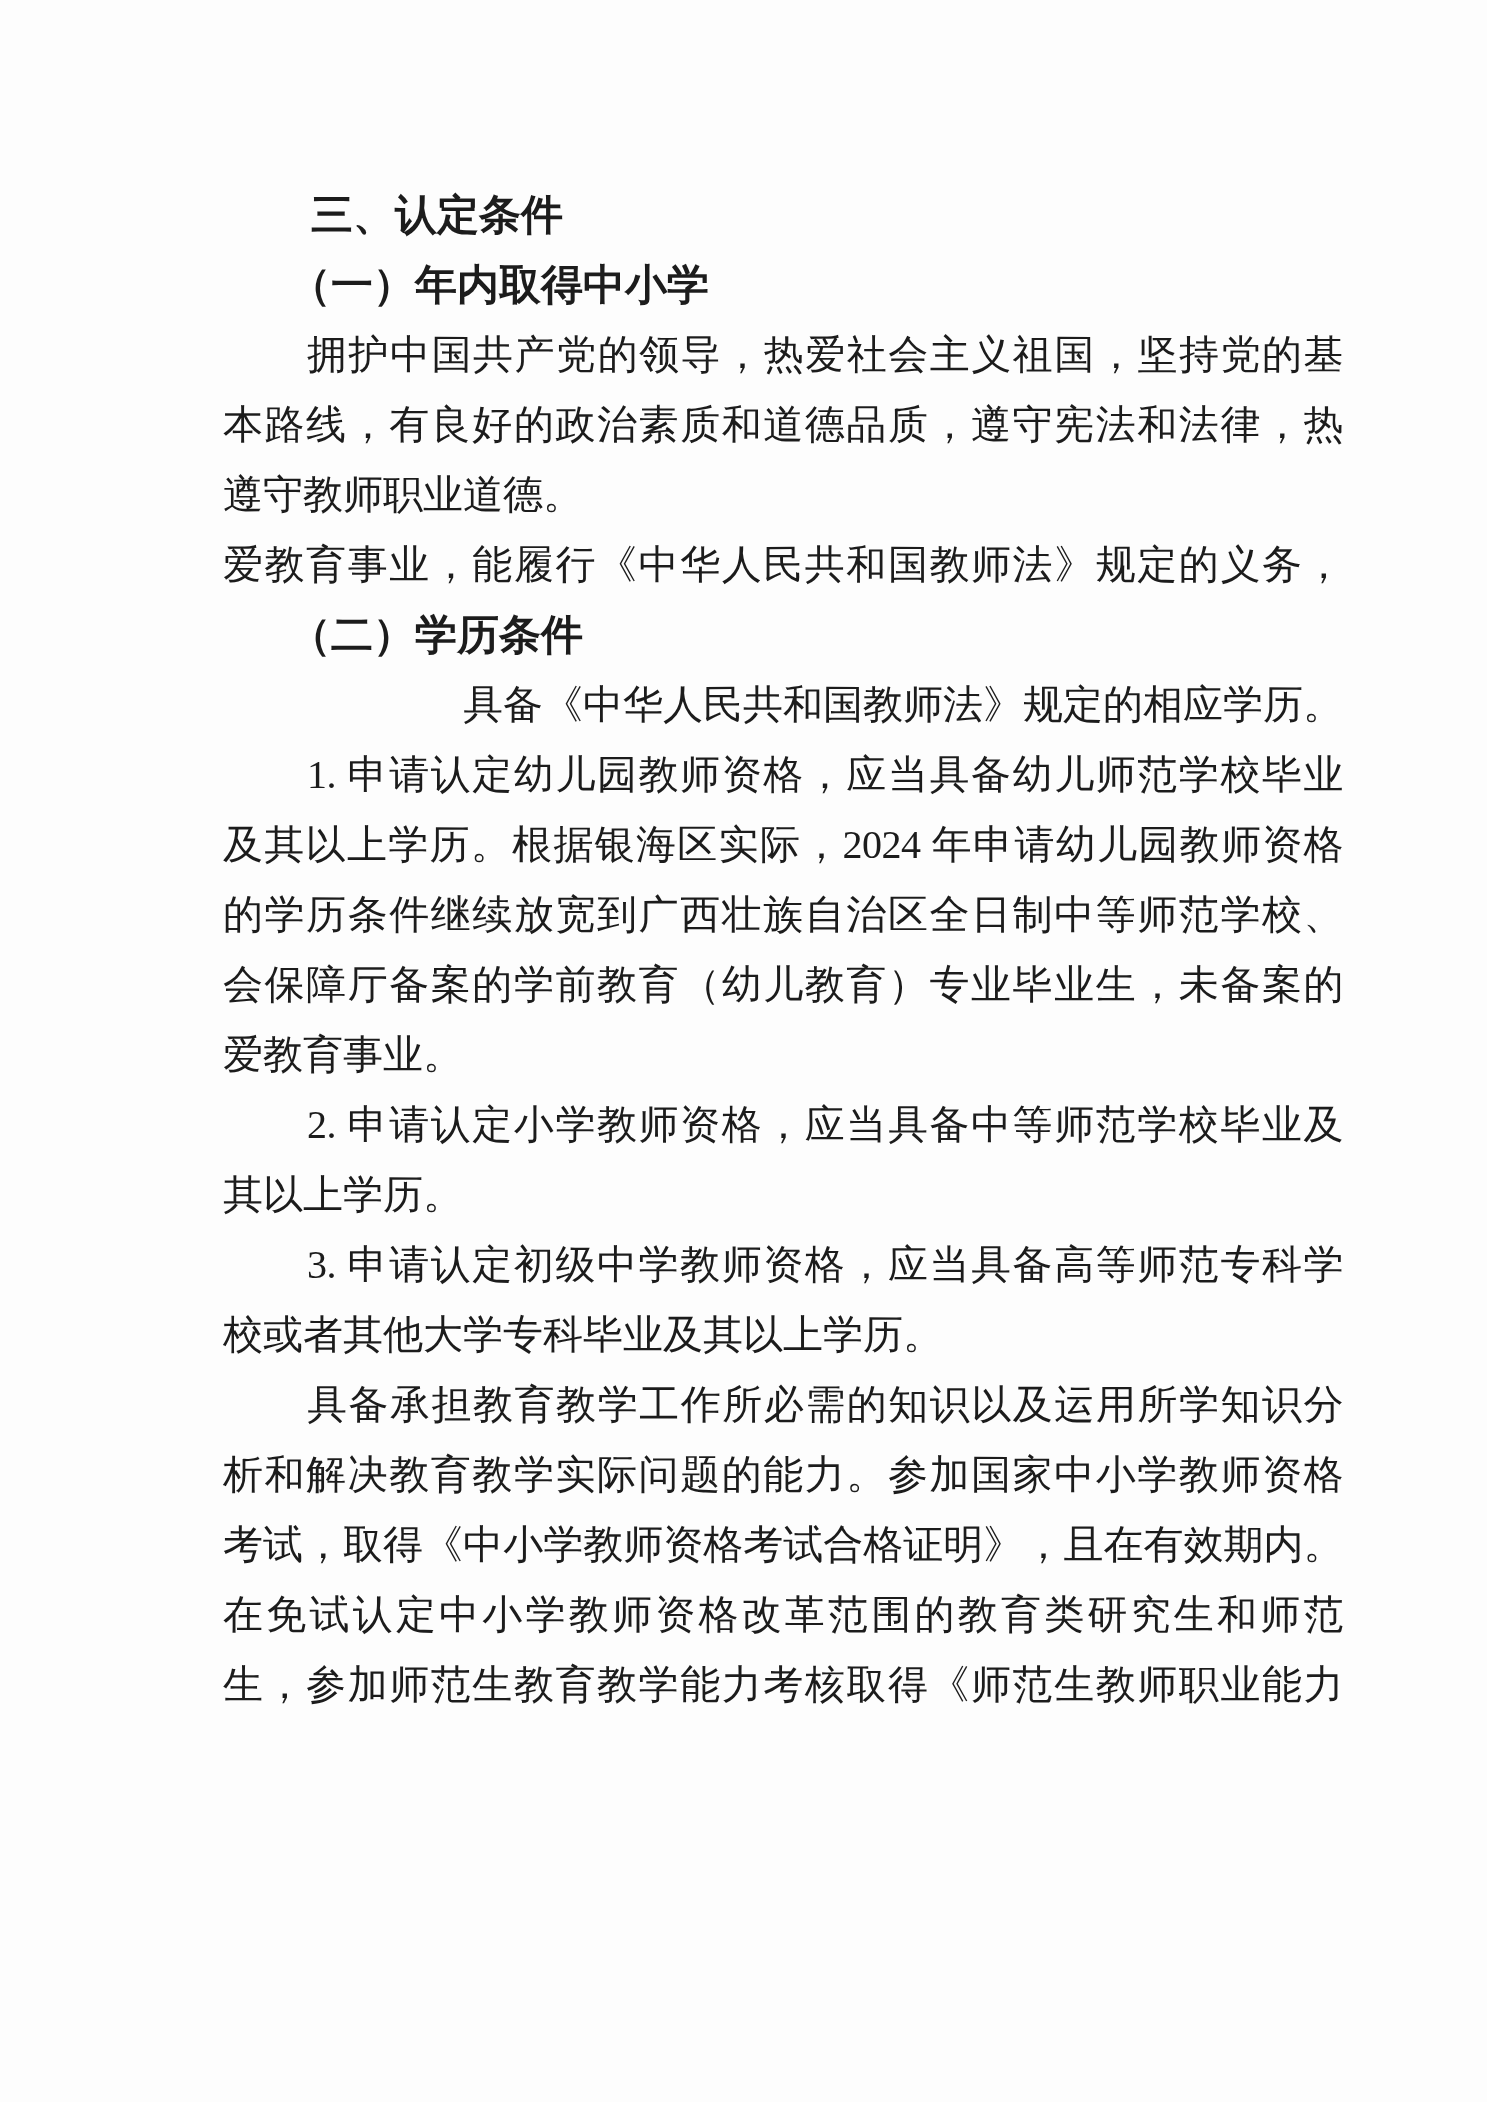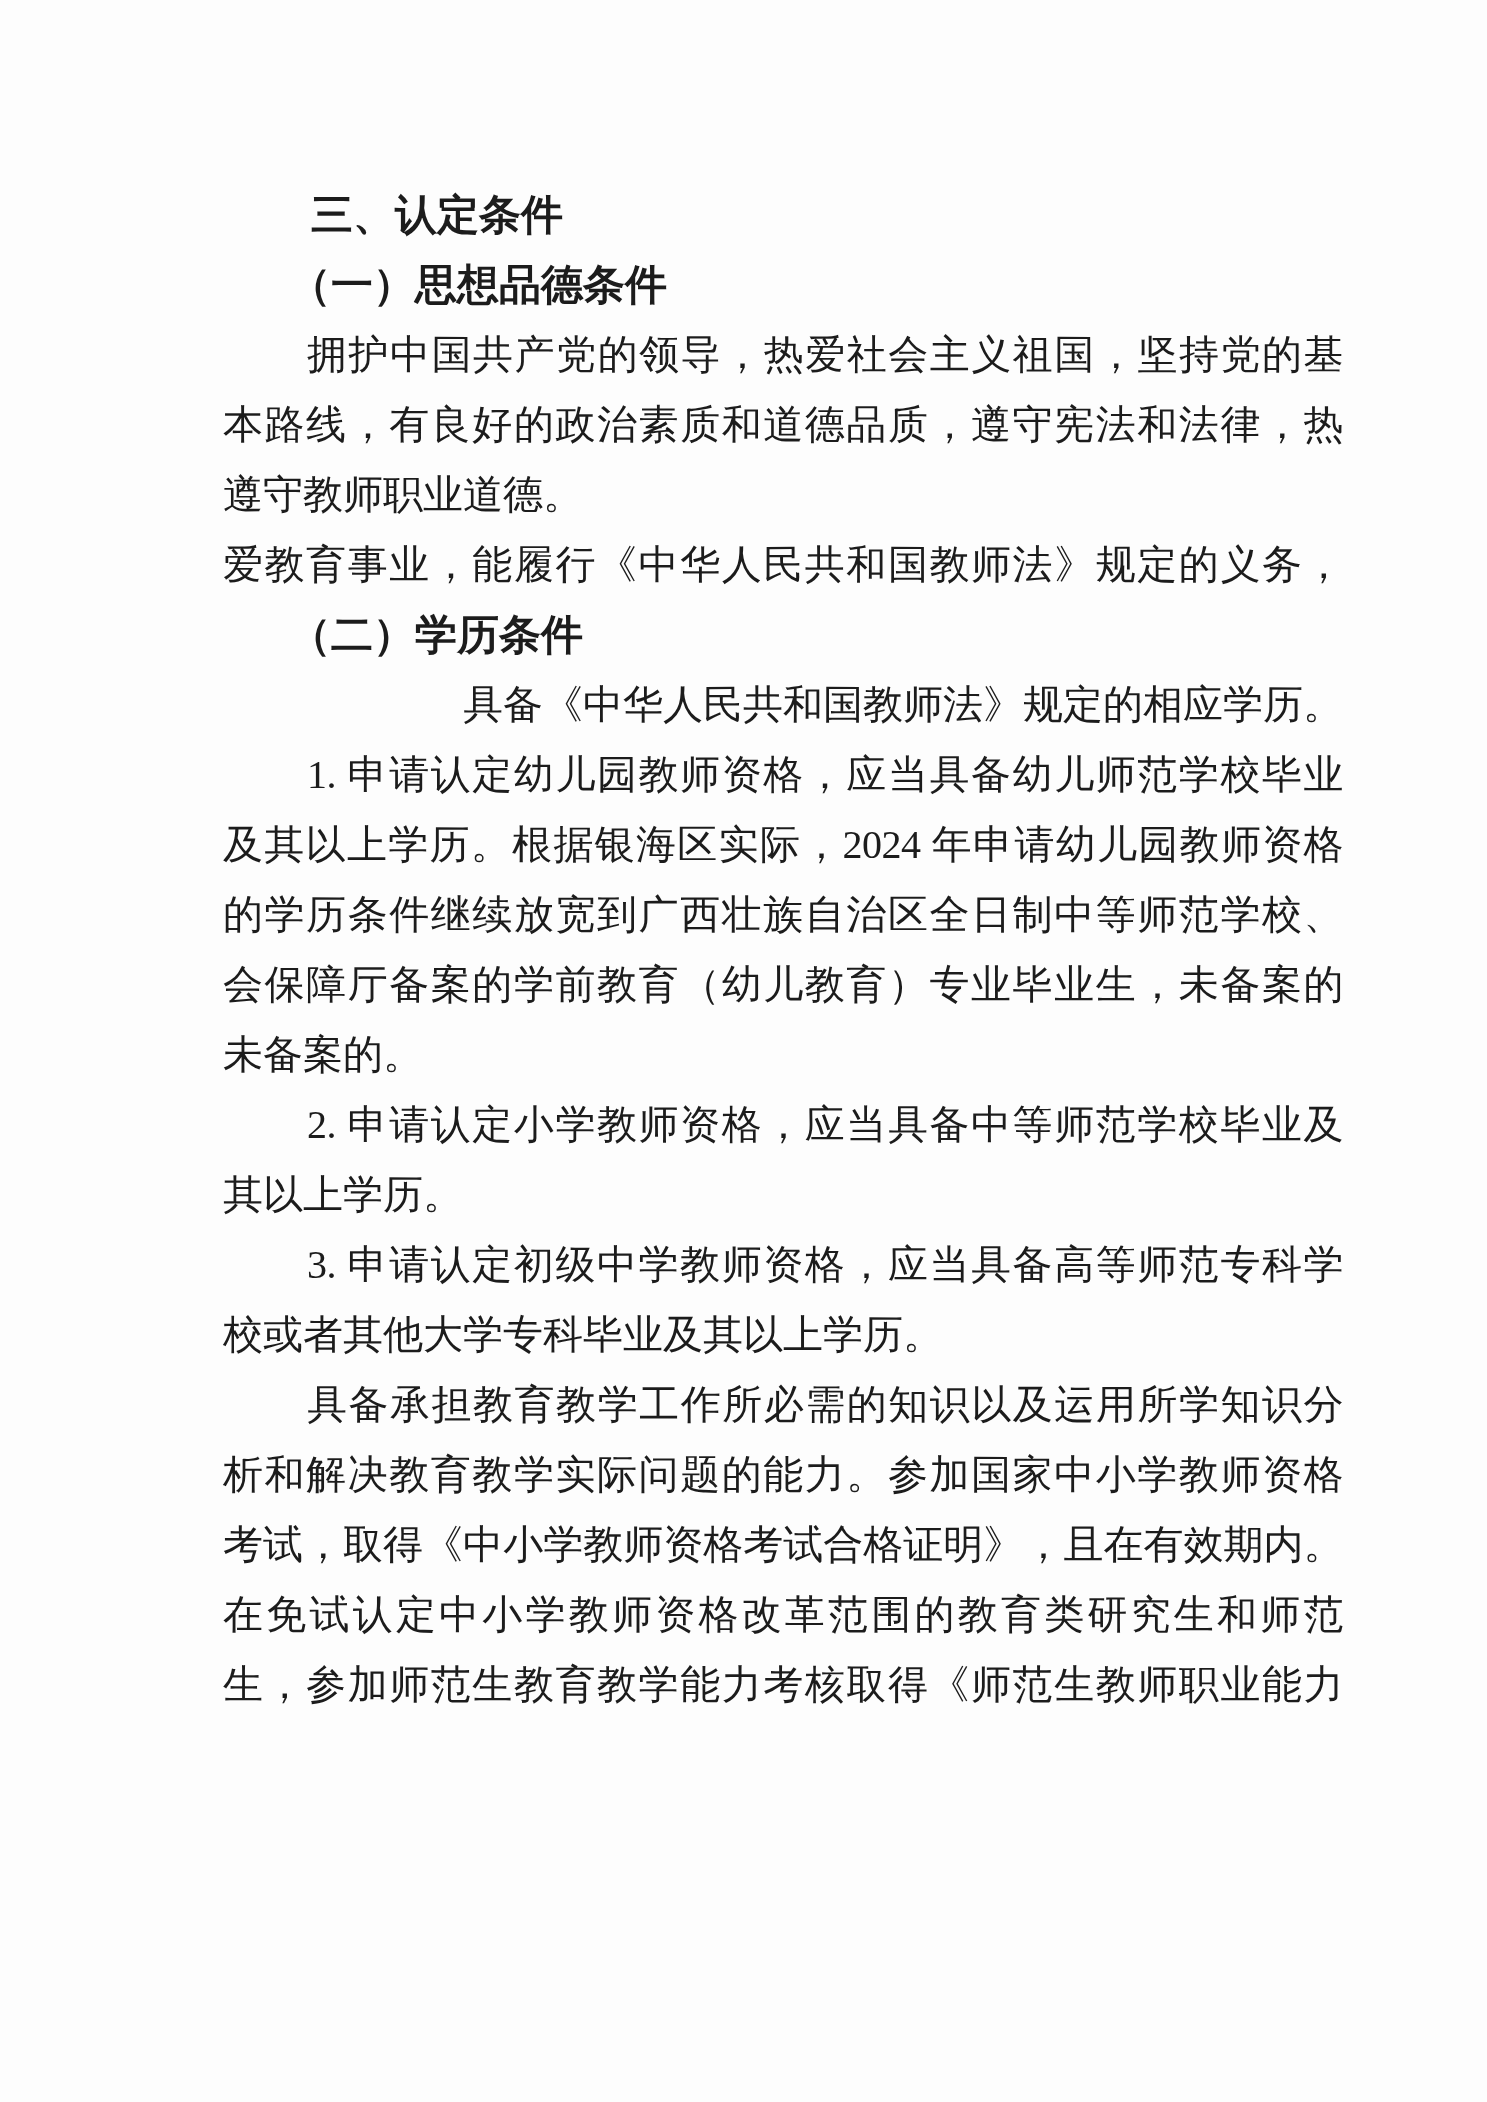--- a/index.html
+++ b/index.html
@@ -55,35 +55,35 @@
   }
 </style>
 </head>
 <body>
 
 <div class="page">
   <div class="doc-body">
 
     <div class="line h1">三、认定条件</div>
 
-    <div class="line h2">（一）思想品德条件</div>
+    <div class="line h2">（一）年内取得中小学</div>
 
     <div class="line ind fill">拥护中国共产党的领导，热爱社会主义祖国，坚持党的基</div>
     <div class="line fill">本路线，有良好的政治素质和道德品质，遵守宪法和法律，热</div>
     <div class="line">遵守教师职业道德。</div>
     <div class="line fill">爱教育事业，能履行《中华人民共和国教师法》规定的义务，</div>
 
     <div class="line h2">（二）学历条件</div>
 
     <div class="line ind">具备《中华人民共和国教师法》规定的相应学历。</div>
     <div class="line ind fill">1. 申请认定幼儿园教师资格，应当具备幼儿师范学校毕业</div>
     <div class="line fill">及其以上学历。根据银海区实际，2024 年申请幼儿园教师资格</div>
     <div class="line fill">的学历条件继续放宽到广西壮族自治区全日制中等师范学校、</div>
     <div class="line fill">会保障厅备案的学前教育（幼儿教育）专业毕业生，未备案的</div>
-    <div class="line">未备案的。</div>
+    <div class="line">爱教育事业。</div>
     <div class="line ind fill">2. 申请认定小学教师资格，应当具备中等师范学校毕业及</div>
     <div class="line">其以上学历。</div>
     <div class="line ind fill">3. 申请认定初级中学教师资格，应当具备高等师范专科学</div>
     <div class="line">校或者其他大学专科毕业及其以上学历。</div>
 
 
     <div class="line ind fill">具备承担教育教学工作所必需的知识以及运用所学知识分</div>
     <div class="line fill">析和解决教育教学实际问题的能力。参加国家中小学教师资格</div>
     <div class="line fill">考试，取得《中小学教师资格考试合格证明》，且在有效期内。</div>
     <div class="line fill">在免试认定中小学教师资格改革范围的教育类研究生和师范</div>

